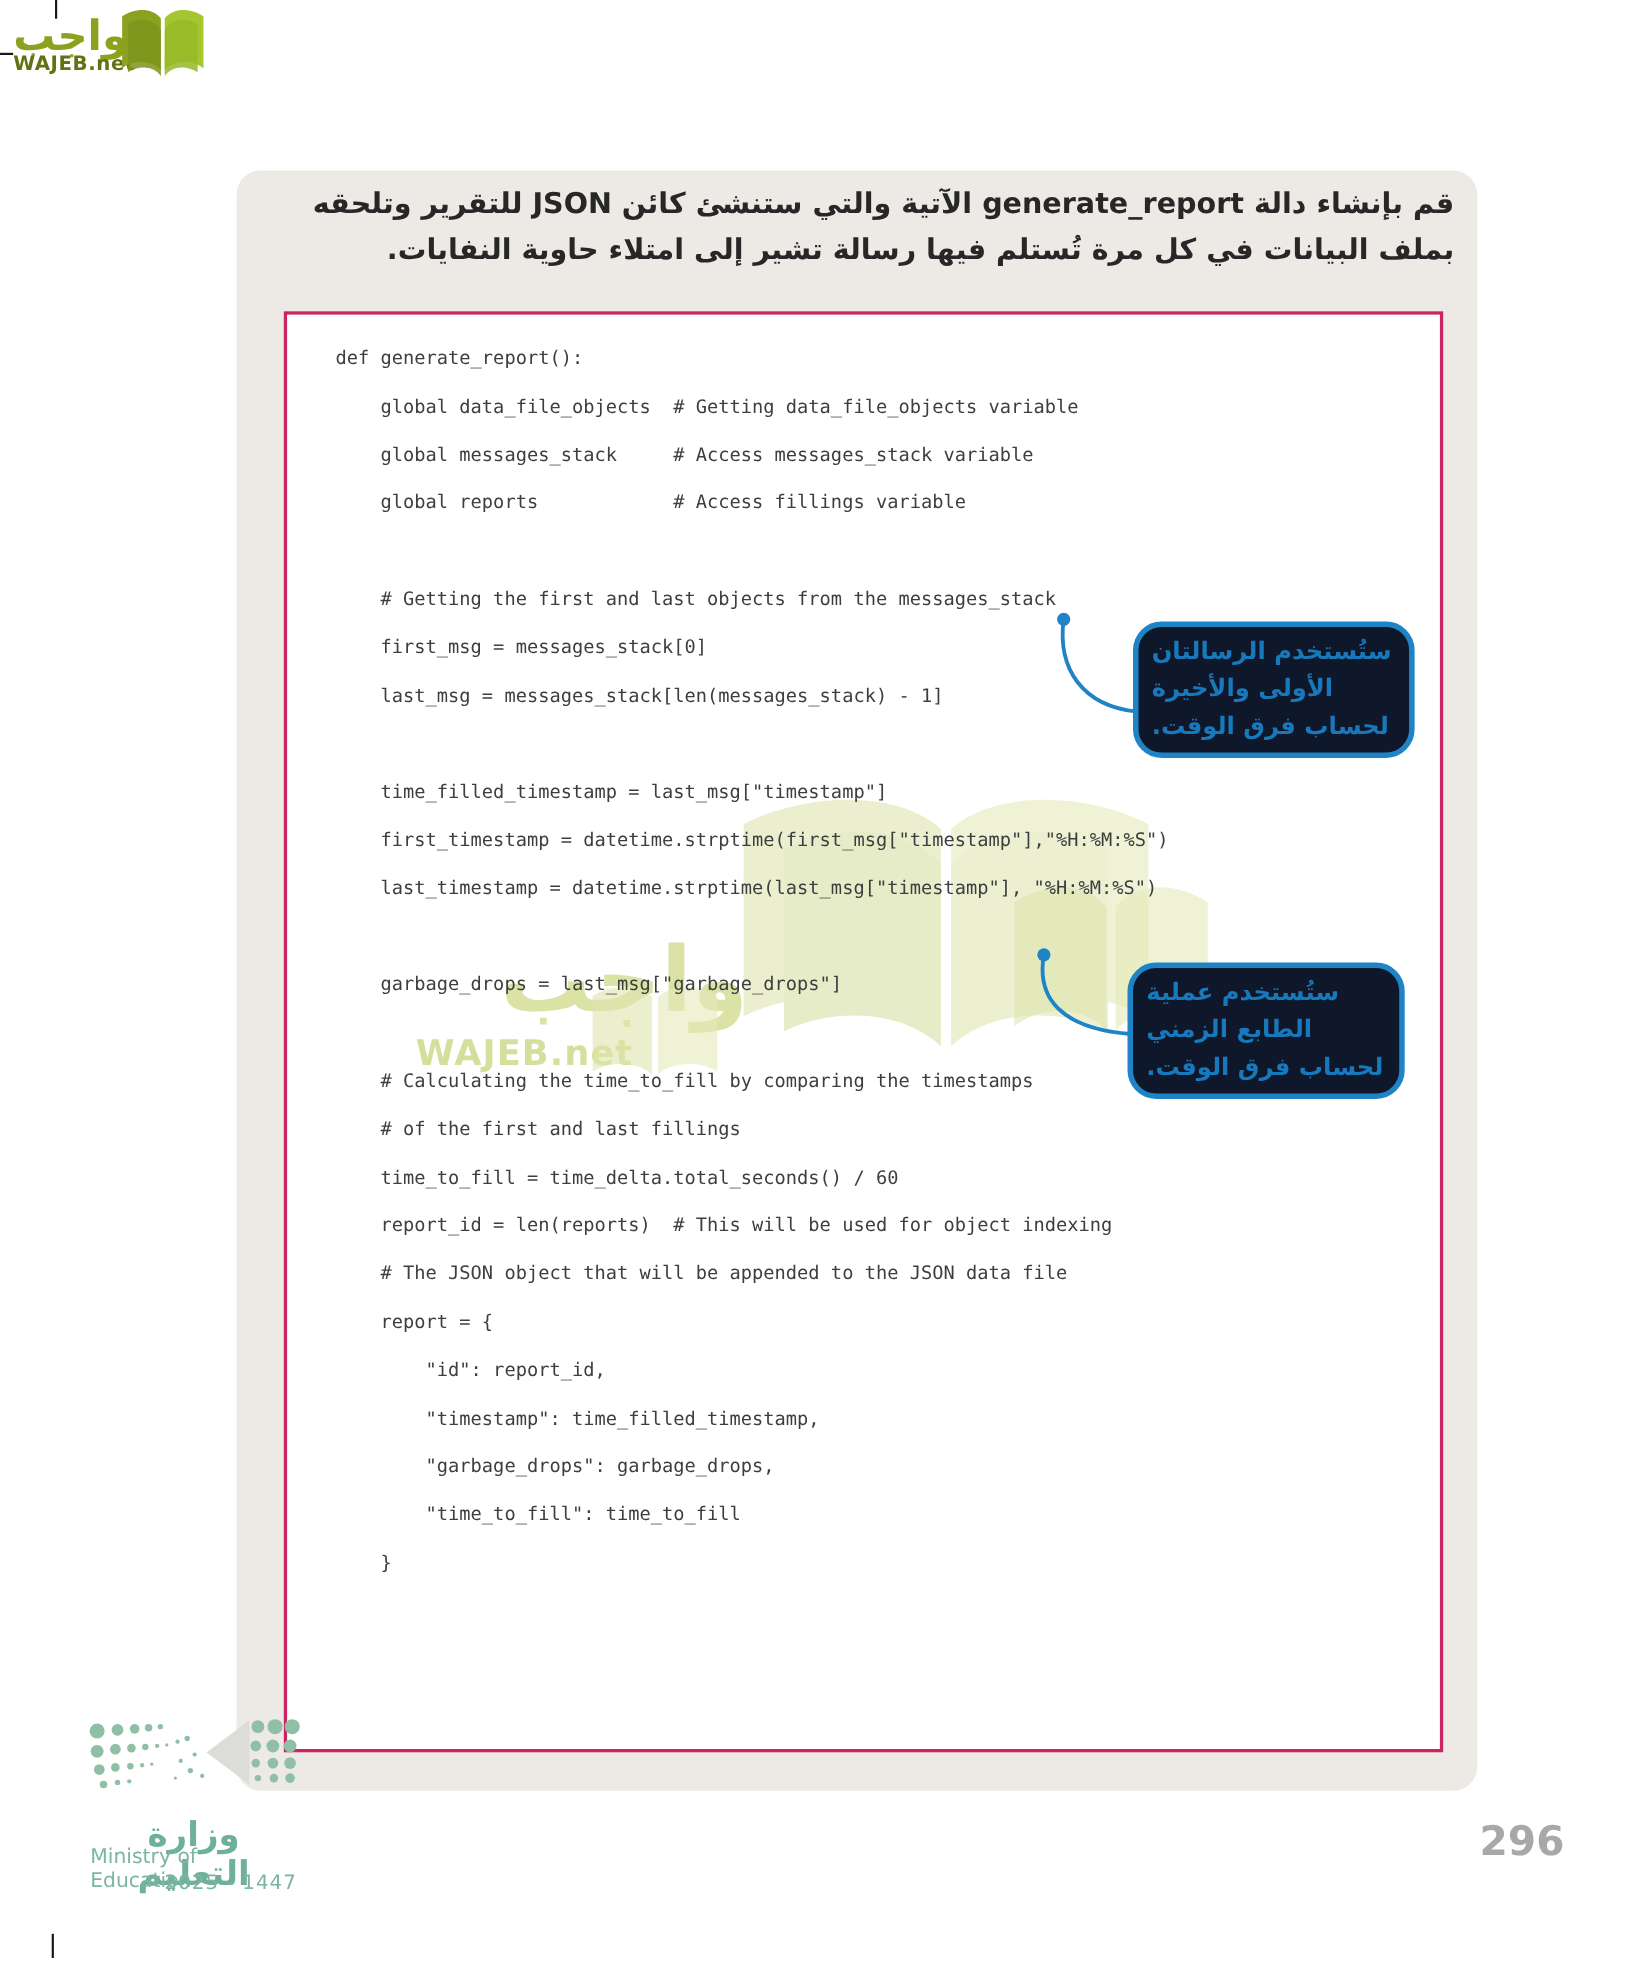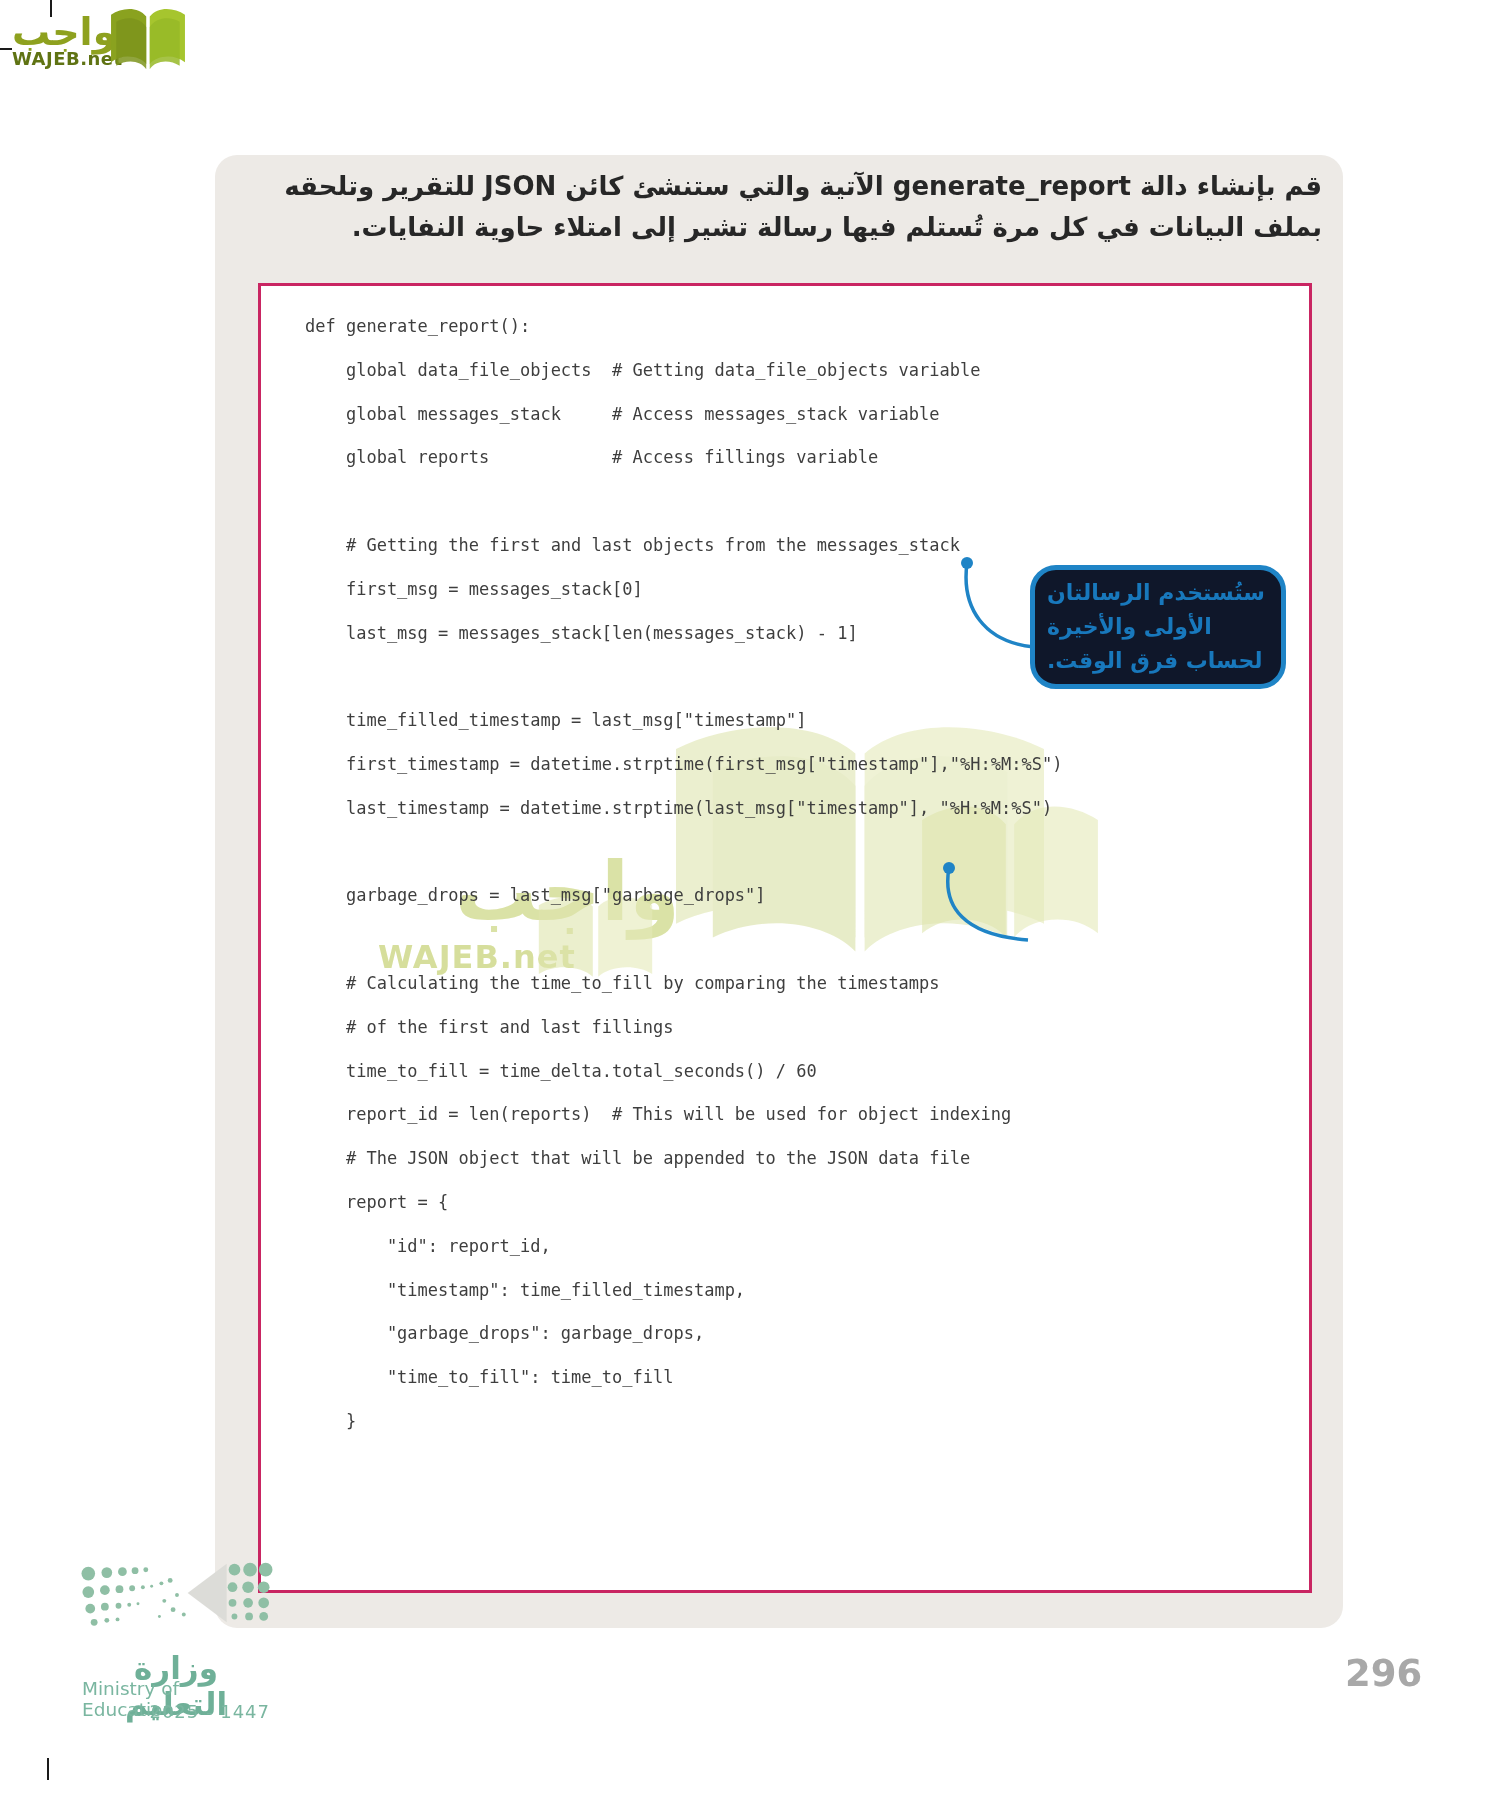--- a/index.html
+++ b/index.html
@@ -146,20 +146,21 @@
   <svg class="arrow-svg" style="left:952px; top:550px;" width="95" height="110" viewBox="0 0 95 110">
     <circle cx="15" cy="13" r="6" fill="#1f84c6"></circle>
     <path d="M15,13 C9,58 32,92 82,97" stroke="#1f84c6" stroke-width="3.5" fill="none"></path>
   </svg>
   <div class="callout callout-1" dir="rtl">ستُستخدم الرسالتان الأولى والأخيرة لحساب فرق الوقت.</div>
 
   <svg class="arrow-svg" style="left:934px; top:855px;" width="100" height="95" viewBox="0 0 100 95">
     <circle cx="15" cy="13" r="6" fill="#1f84c6"></circle>
     <path d="M15,13 C8,52 30,80 94,85" stroke="#1f84c6" stroke-width="3.5" fill="none"></path>
   </svg>
+  <div class="callout callout-2" dir="rtl">ستُستخدم عملية الطابع الزمني لحساب فرق الوقت.</div>
 
   <div class="moe">
     <span class="moe-dots">
       <svg width="196" height="76" viewBox="0 0 200 78">
         <g fill="#8fbfa5">
           <circle cx="10" cy="16" r="7"></circle>
             <circle cx="29" cy="15" r="5.5"></circle>
             <circle cx="45" cy="14" r="4.5"></circle>
             <circle cx="58" cy="13" r="3.5"></circle>
             <circle cx="69" cy="12" r="2.5"></circle>

